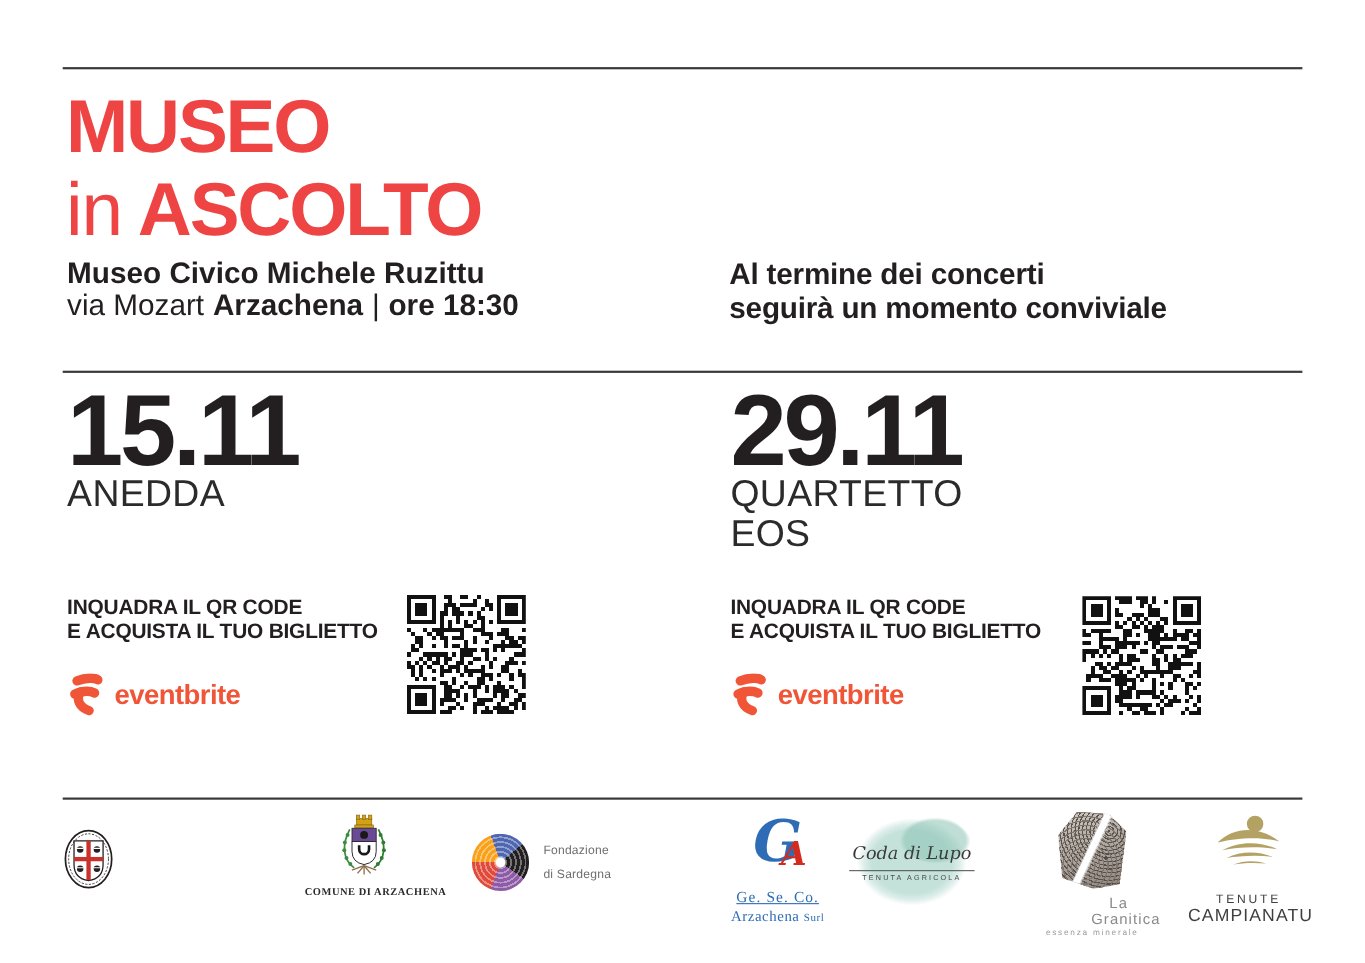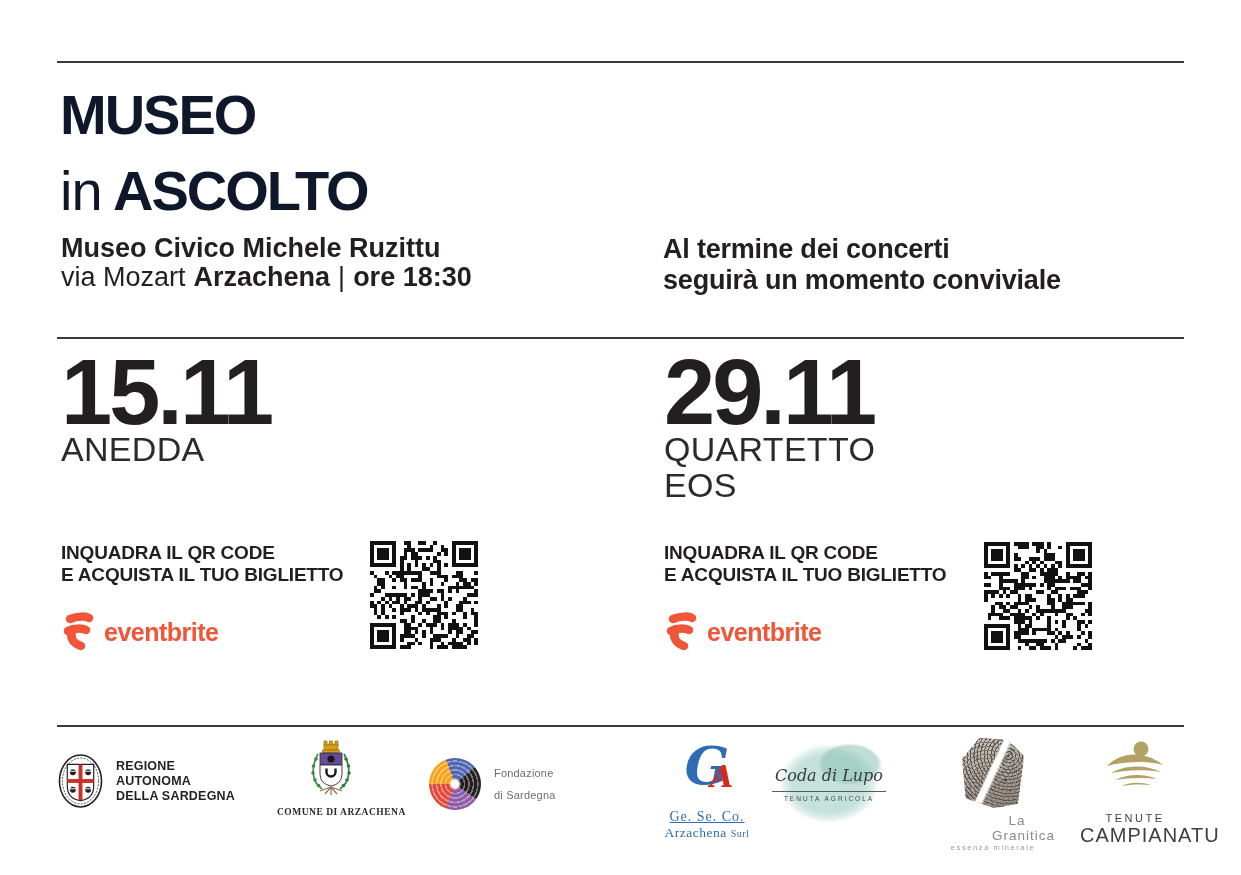--- a/index.html
+++ b/index.html
@@ -5,22 +5,22 @@
   * { margin:0; padding:0; box-sizing:border-box; }
   html,body { background:#ffffff; }
   body {
     width:1241px; height:875px; position:relative; overflow:hidden;
     font-family:"Liberation Sans", sans-serif; color:#231f20;
   }
   .rule { position:absolute; left:57px; width:1127px; height:2px; background:#3a3a3a; }
   #rule-top { top:61px; } #rule-mid { top:337px; } #rule-bottom { top:725px; }
 
   
-  .title { position:absolute; left:60px; top:77px; font-size:56px; line-height:76px;
-           font-weight:700; letter-spacing:-2px; color:#0f172a; }
+  .title { position:absolute; left:60px; top:77px; font-size:68px; line-height:76px;
+           font-weight:700; letter-spacing:-2px; color:#ef4444; }
   .title .light { font-weight:400; letter-spacing:-1px; }
   .subtitle { position:absolute; left:61px; top:234px; font-size:27px; line-height:29px; }
   .subtitle .b { font-weight:700; }
   .subtitle .addr span { margin-right:8px; }
   .subtitle .addr span:last-child { margin-right:0; }
   .subtitle .sep { font-weight:400; color:#231f20; }
   .note { position:absolute; left:663px; top:234px; font-size:27px; line-height:31px; font-weight:700; letter-spacing:-0.2px; }
 
   
   .date { position:absolute; top:352px; font-size:92px; line-height:80px; font-weight:700; letter-spacing:-3px; }
@@ -73,21 +73,21 @@
       linear-gradient(115deg, rgba(255,255,255,0) 44%, #ffffff 46%, #ffffff 52%, rgba(255,255,255,0) 55%),
       radial-gradient(circle at 25% 30%, #6b625c 1.4px, rgba(0,0,0,0) 1.6px),
       radial-gradient(circle at 70% 60%, #4a4a4a 1.4px, rgba(0,0,0,0) 1.6px),
       repeating-radial-gradient(circle at 40% 70%, #7d756e 0 1.2px, rgba(0,0,0,0) 1.2px 4px),
       repeating-radial-gradient(circle at 75% 25%, #57504b 0 1.1px, rgba(0,0,0,0) 1.1px 3.4px),
       linear-gradient(160deg, #cfc9c2 0%, #a9a19a 55%, #8e857e 100%); }
   .s-granitica .l1 { margin-top:5px; font-size:13.5px; color:#8a8a8a; letter-spacing:1px;margin-left:48px; }
   .s-granitica .l2 { font-size:7.5px; color:#9a9a9a; letter-spacing:1.6px; }
   .s-campianatu { left:1080px; top:740px; width:110px; text-align:center; color:#3f3f3f; }
   .s-campianatu .l1 { margin-top:20px; font-size:11px; letter-spacing:2.5px; }
-  .s-campianatu .l2 { font-size:20px; letter-spacing:1px;text-align:right; }
+  .s-campianatu .l2 { font-size:16px; letter-spacing:1px;text-align:right; }
   svg { display:block; }
 </style>
 </head>
 <body>
 
 <div class="rule" id="rule-top"></div>
 <div class="rule" id="rule-mid"></div>
 <div class="rule" id="rule-bottom"></div>
 
 <div class="title">
@@ -790,25 +790,20 @@
       <circle cx="15.2" cy="37" r="3"></circle>
         <circle cx="30.8" cy="37" r="3"></circle>
     </g>
     <g stroke="#ffffff" stroke-width="1">
       <line x1="12.2" y1="18" x2="18.2" y2="18"></line>
         <line x1="27.8" y1="18" x2="33.8" y2="18"></line>
       <line x1="12.2" y1="36" x2="18.2" y2="36"></line>
         <line x1="27.8" y1="36" x2="33.8" y2="36"></line>
     </g>
   </svg>
-  <div class="txt">
-    <div>REGIONE</div>
-    <div>AUTONOMA</div>
-    <div>DELLA SARDEGNA</div>
-  </div>
 </div>
 
 <div class="sponsor s-comune">
   <svg width="56" height="66" viewBox="0 0 56 66" style="margin:0 auto">
     <g fill="#d4a017" stroke="#8a6a10" stroke-width="0.6">
       <rect x="21" y="5" width="14" height="6"></rect>
       <rect x="21" y="2" width="3" height="4"></rect>
         <rect x="26.5" y="2" width="3" height="4"></rect>
         <rect x="32" y="2" width="3" height="4"></rect>
       <rect x="19.5" y="11" width="17" height="2.5"></rect>

